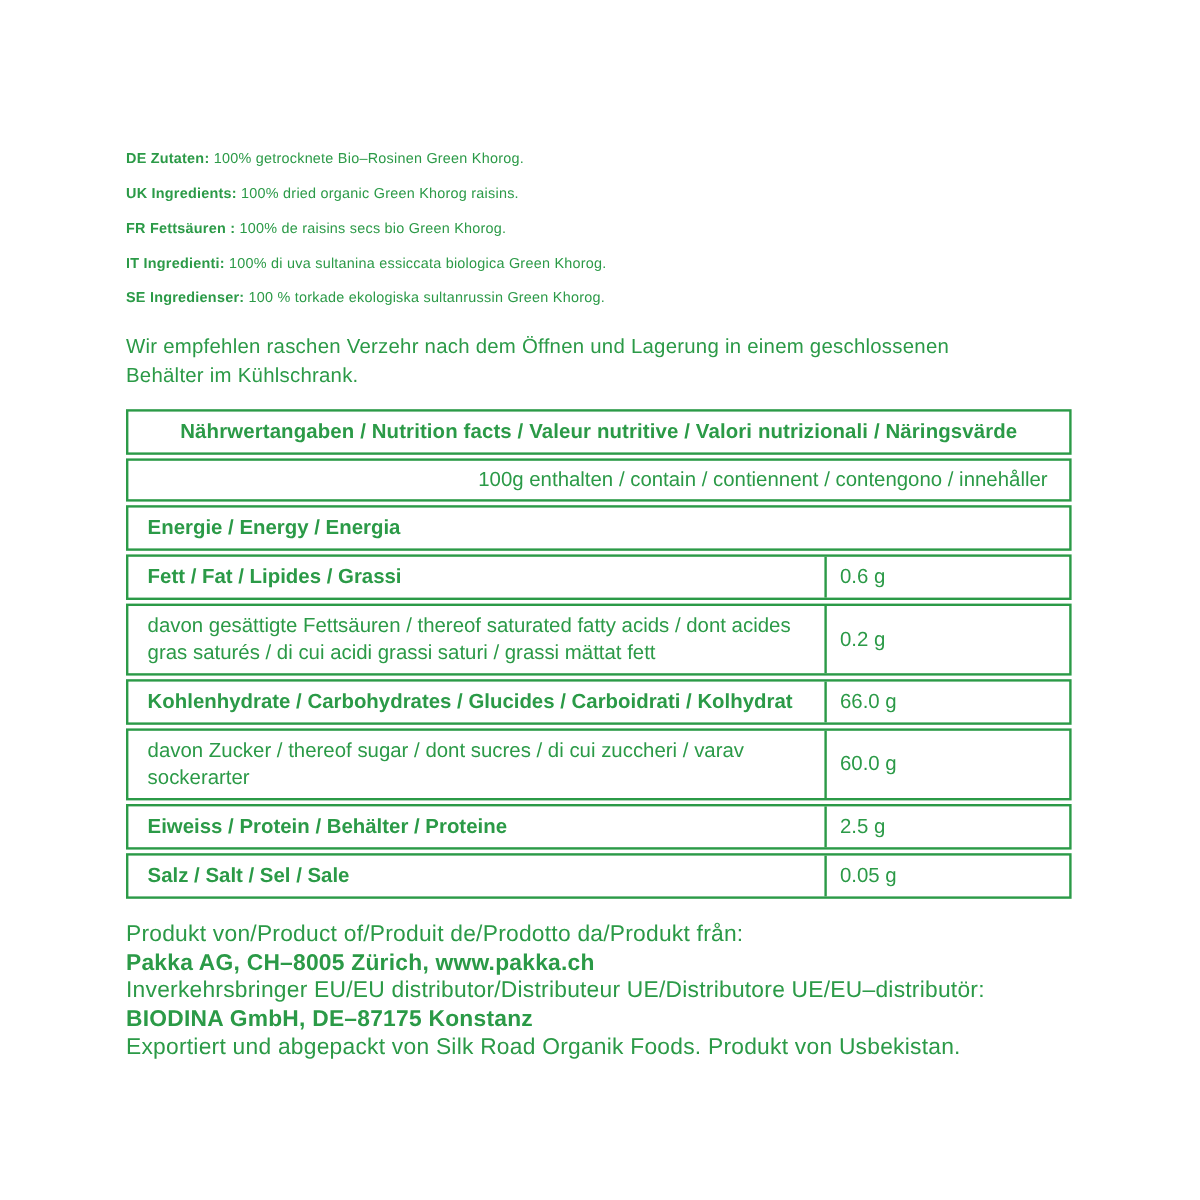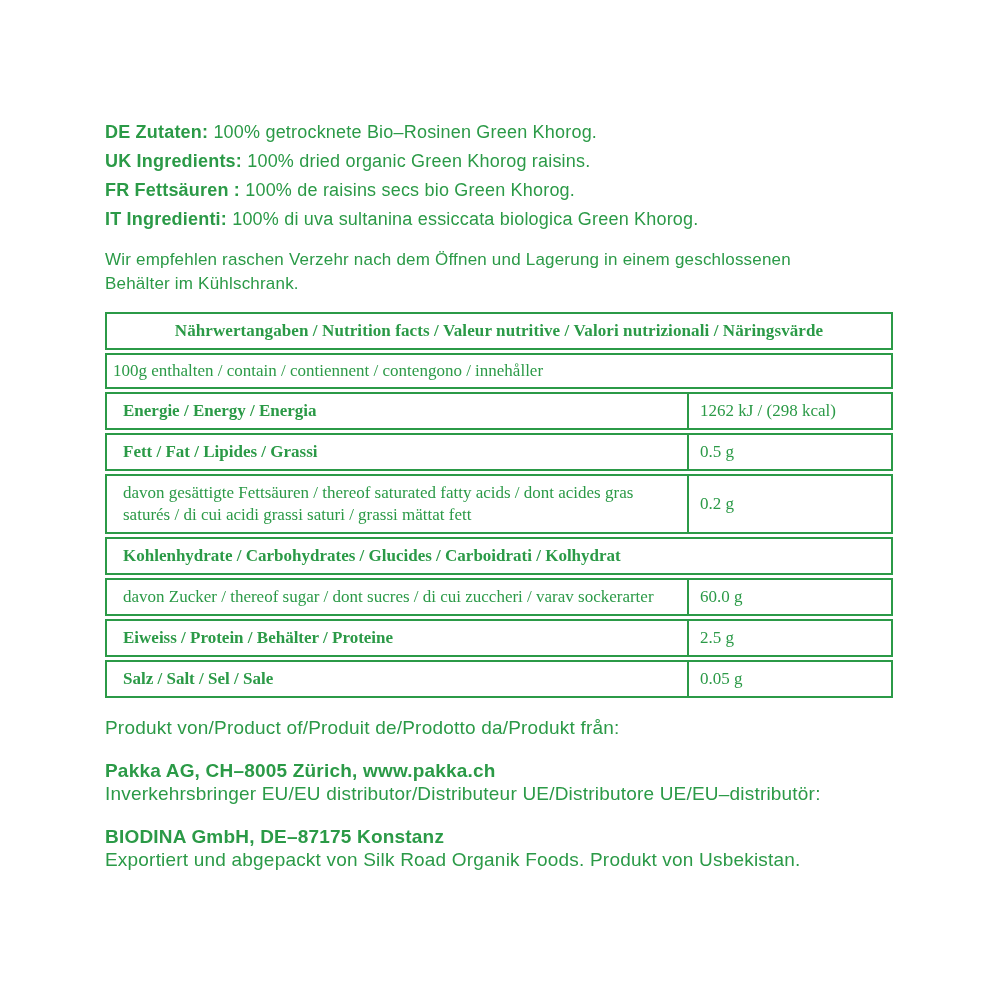--- a/index.html
+++ b/index.html
@@ -13,21 +13,21 @@
   .page {
     position: absolute;
     left: 105px;
     top: 118px;
     width: 788px;
     color: #2b9a47;
   }
   
   .ingredients p {
     margin: 0;
-    font-size: 18px;
+    font-size: 12px;
     line-height: 29px;
     letter-spacing: 0.2px;
   }
   .ingredients .prefix {
     font-weight: bold;
   }
   
   .note {
     margin: 14px 0 0 0;
     font-size: 17px;
@@ -41,31 +41,30 @@
     display: flex;
     flex-direction: column;
     gap: 3px;
     width: 788px;
     box-sizing: border-box;
   }
   .t-row {
     border: 2px solid #2b9a47;
     box-sizing: border-box;
     font-size: 17px;
-    font-family: Liberation Serif, serif;
   }
   .t-title {
     text-align: center;
     font-weight: bold;
     padding: 7px 6px;
     letter-spacing: 0.1px;
   }
   .t-sub {
-    text-align: left;
-    padding: 6px 6px;
+    text-align: right;
+    padding: 6px 18px;
   }
   .t-data {
     display: flex;
     align-items: stretch;
   }
   .t-label {
     flex: 1 1 auto;
     padding: 6px 10px 6px 16px;
     display: flex;
     align-items: center;
@@ -89,58 +88,58 @@
     margin-top: 18px;
   }
   .producer p {
     margin: 0;
     font-size: 19px;
     line-height: 23.5px;
     letter-spacing: 0.2px;
   }
   .producer p.bold {
     font-weight: bold;
-    margin-top: 19px;
   }
 </style>
 </head>
 <body>
 
 <div class="page">
 
   <div class="ingredients">
     <p><span class="prefix">DE Zutaten:</span> <span>100% getrocknete Bio–Rosinen Green Khorog.</span></p>
     <p><span class="prefix">UK Ingredients:</span> <span>100% dried organic Green Khorog raisins.</span></p>
     <p><span class="prefix">FR Fettsäuren :</span> <span>100% de raisins secs bio Green Khorog.</span></p>
     <p><span class="prefix">IT Ingredienti:</span> <span>100% di uva sultanina essiccata biologica Green Khorog.</span></p>
+    <p><span class="prefix">SE Ingredienser:</span> <span>100 % torkade ekologiska sultanrussin Green Khorog.</span></p>
   </div>
 
   <p class="note">Wir empfehlen raschen Verzehr nach dem Öffnen und Lagerung in einem geschlossenen Behälter im Kühlschrank.</p>
 
   <div class="nutri-table">
     <div class="t-row t-title">Nährwertangaben / Nutrition facts / Valeur nutritive / Valori nutrizionali / Näringsvärde</div>
     <div class="t-row t-sub">100g enthalten / contain / contiennent / contengono / innehåller</div>
 
     <div class="t-row t-data bold">
       <div class="t-label">Energie / Energy / Energia</div>
-      <div class="t-value">1262 kJ / (298 kcal)</div>
     </div>
 
     <div class="t-row t-data bold">
       <div class="t-label">Fett / Fat / Lipides / Grassi</div>
-      <div class="t-value">0.5 g</div>
+      <div class="t-value">0.6 g</div>
     </div>
 
     <div class="t-row t-data">
       <div class="t-label">davon gesättigte Fettsäuren / thereof saturated fatty acids / dont acides gras saturés / di cui acidi grassi saturi / grassi mättat fett</div>
       <div class="t-value">0.2 g</div>
     </div>
 
     <div class="t-row t-data bold">
       <div class="t-label">Kohlenhydrate / Carbohydrates / Glucides / Carboidrati / Kolhydrat</div>
+      <div class="t-value">66.0 g</div>
     </div>
 
     <div class="t-row t-data">
       <div class="t-label">davon Zucker / thereof sugar / dont sucres / di cui zuccheri / varav sockerarter</div>
       <div class="t-value">60.0 g</div>
     </div>
 
     <div class="t-row t-data bold">
       <div class="t-label">Eiweiss / Protein / Behälter / Proteine</div>
       <div class="t-value">2.5 g</div>

